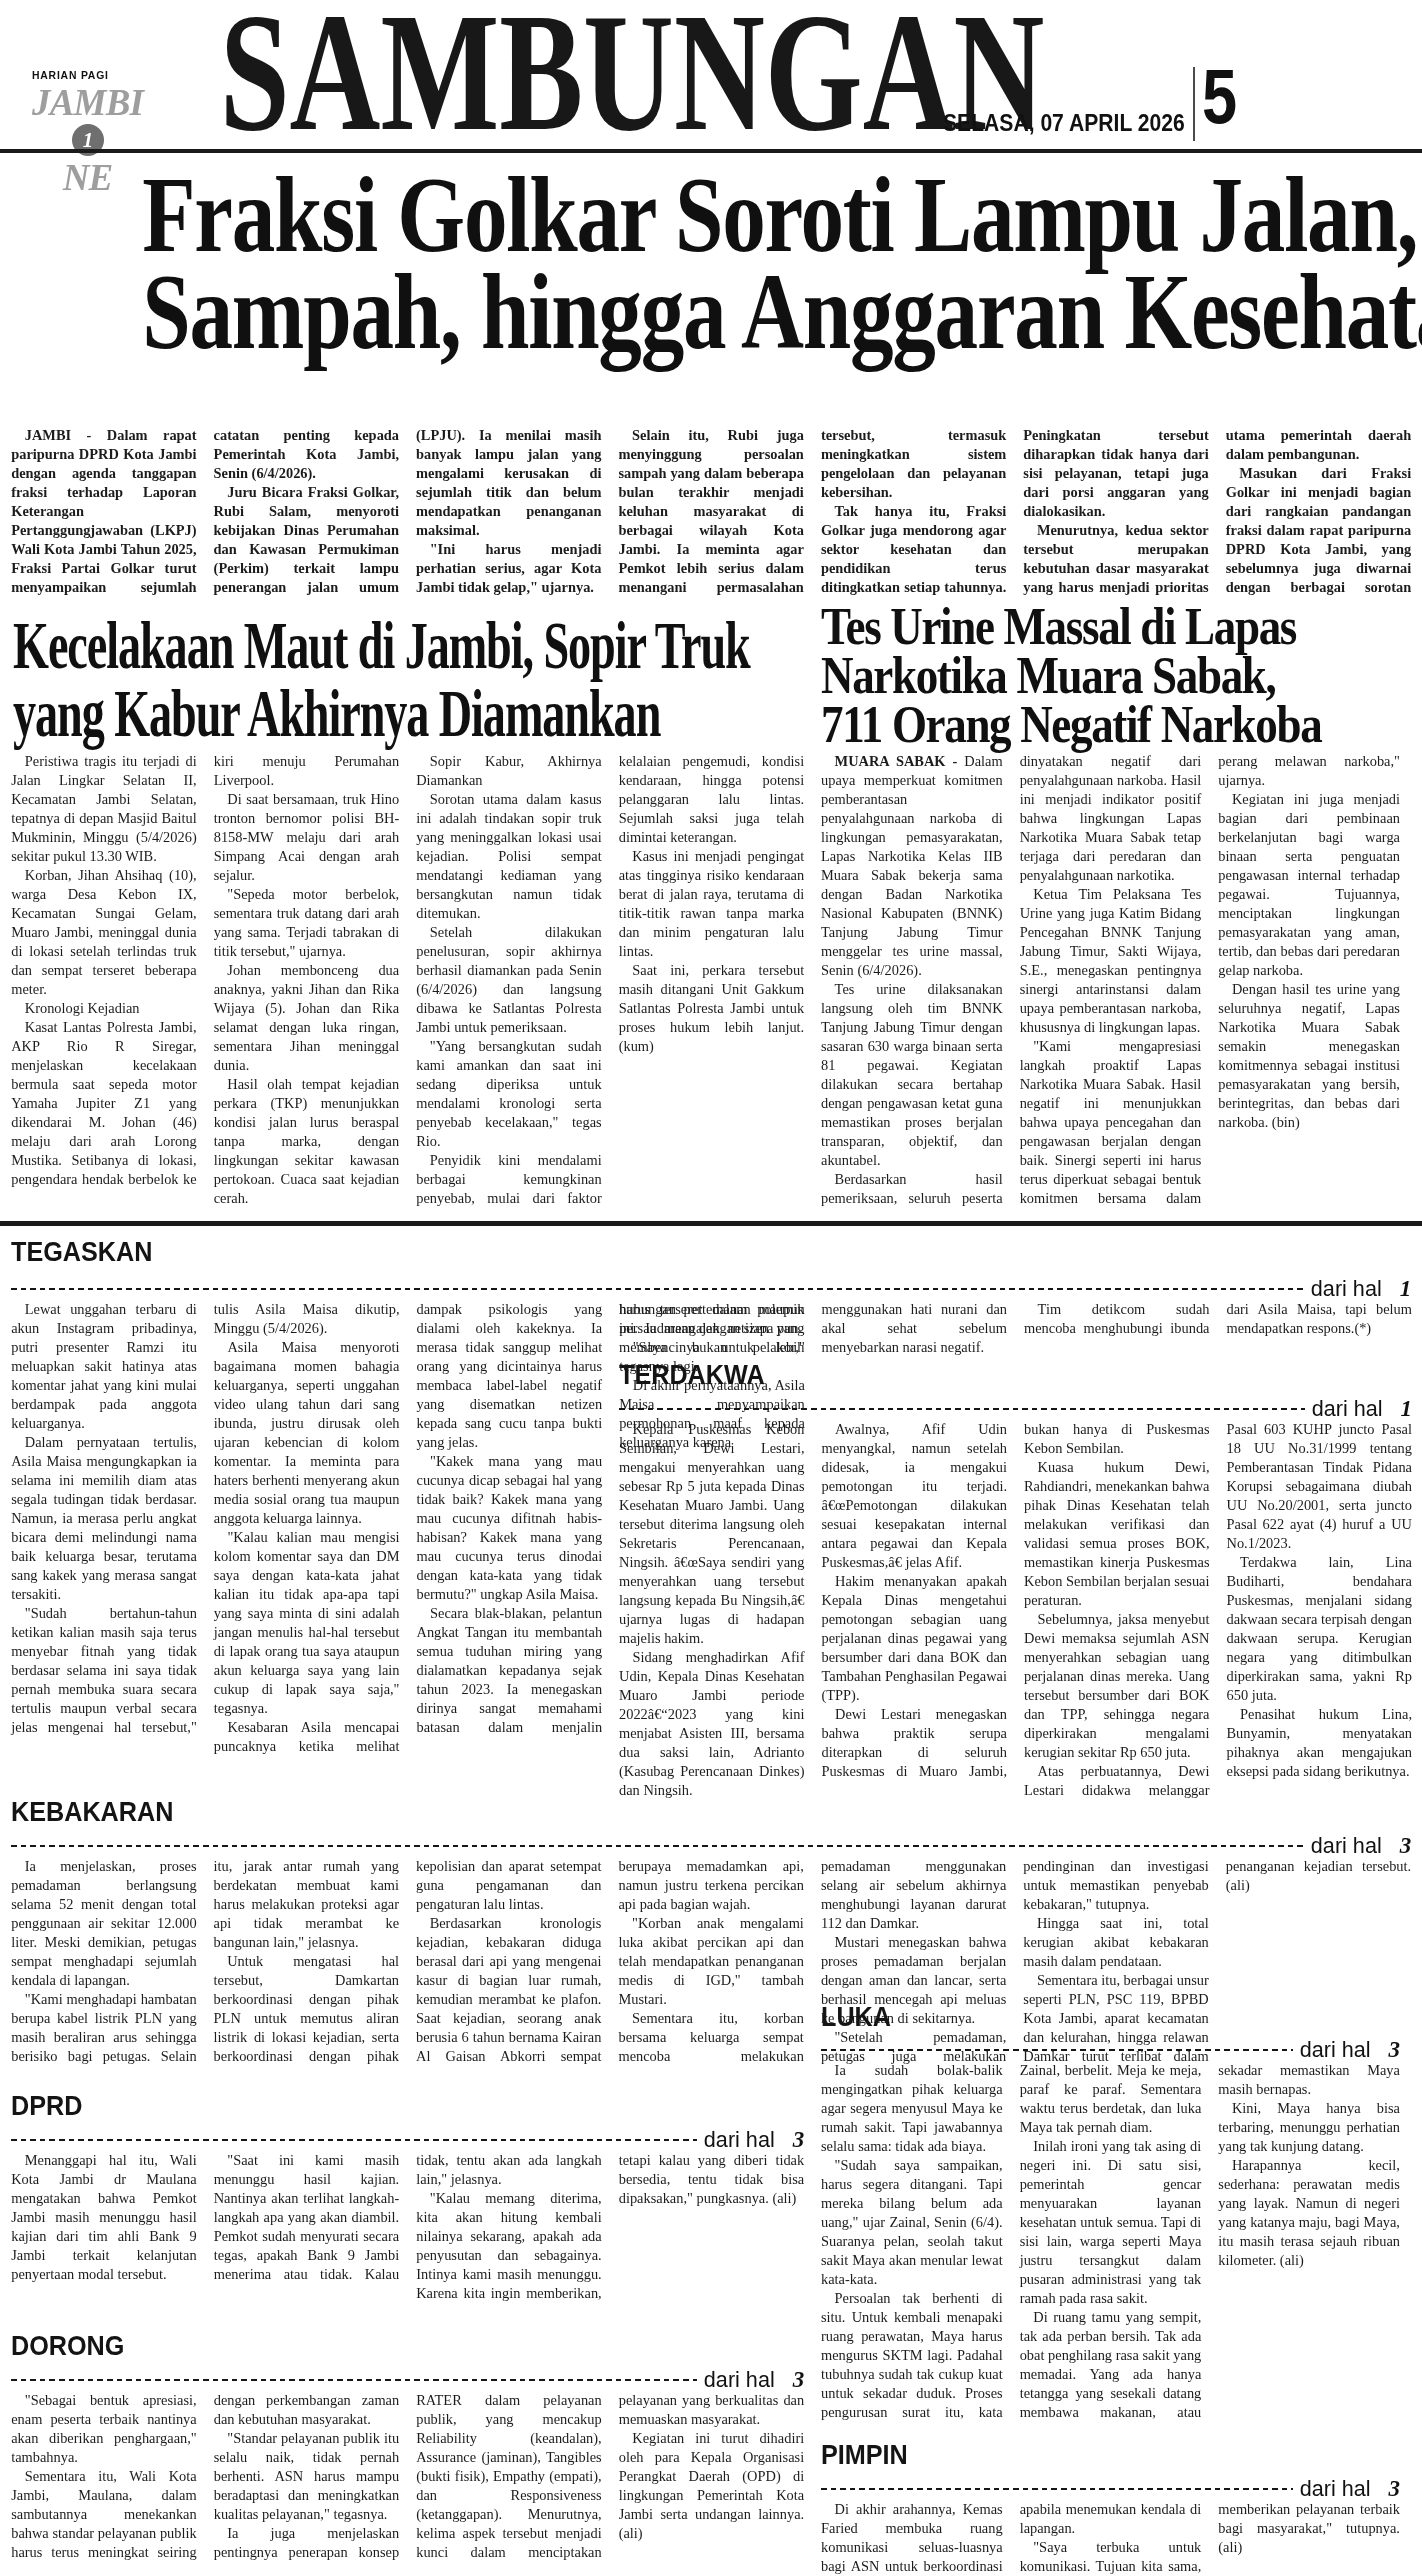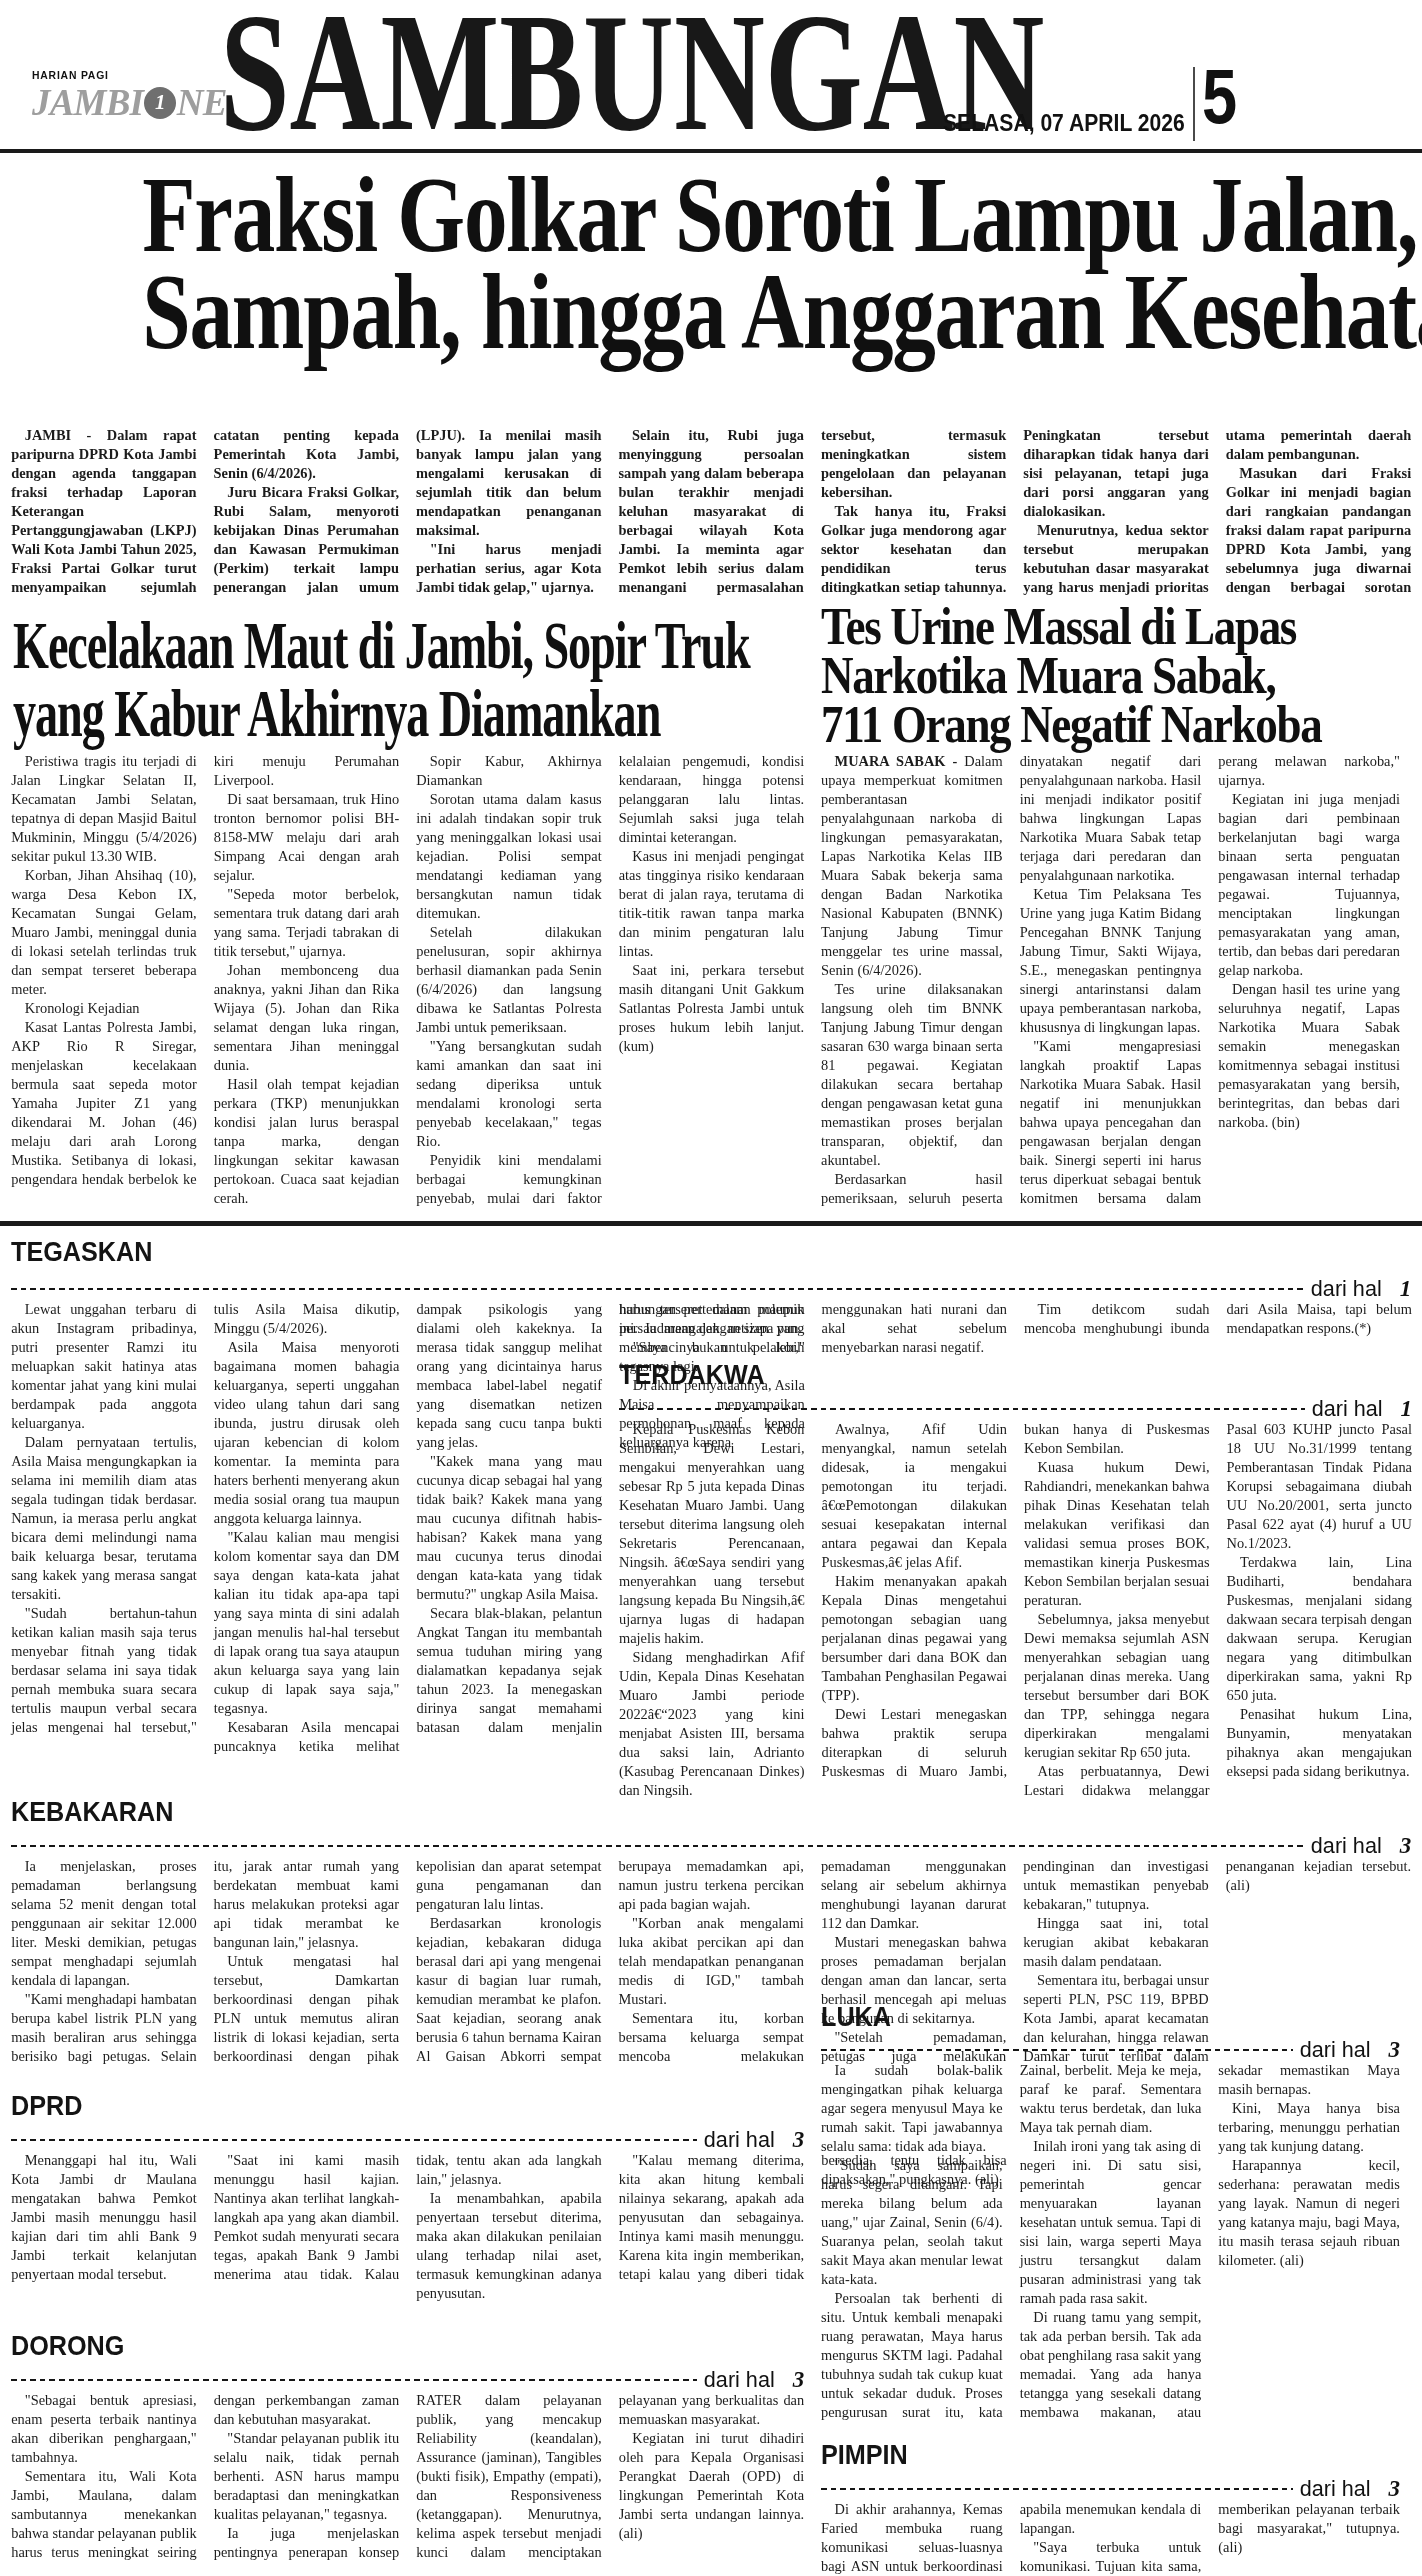--- a/index.html
+++ b/index.html
@@ -1,21 +1,21 @@
 <!DOCTYPE html>
 <html style="font-size:12.8px"><head>
 <meta charset="utf-8">
 <style>
   html,body{margin:0;padding:0;background:#e8e8e8;}
   #page{position:relative;width:1423px;height:2576px;background:#ffffff;overflow:hidden;
         font-family:"Liberation Serif",serif;color:#1b1b1b;}
   .abs{position:absolute;}
   
   .brand-top{font:bold 10.4px "Liberation Sans",sans-serif;letter-spacing:0.8px;color:#111;}
-  .brand{font:bold italic 37px "Liberation Serif",serif;color:#9e9e9e;letter-spacing:-0.8px;display:flex;align-items:center;}
+  .brand{font:bold italic 37px "Liberation Serif",serif;color:#9e9e9e;letter-spacing:-0.8px;display:flex;align-items:center;flex-direction:column;}
   .brand .circ{display:inline-flex;align-items:center;justify-content:center;width:32px;height:32px;border-radius:50%;
         background:#6f6f6f;color:#fff;font:bold italic 21px "Liberation Serif",serif;margin:0 0.8px;}
   .samb{font:bold 170px/160px "Liberation Serif",serif;letter-spacing:0;transform:scaleX(.74);transform-origin:center;
         text-align:center;white-space:nowrap;color:#181818;}
   .mast-date{font:bold 24px "Liberation Sans",sans-serif;letter-spacing:0;transform:scaleX(.88);transform-origin:right;color:#111;}
   .pageno{font:bold 77px/80px "Liberation Sans",sans-serif;transform:scaleX(.82);transform-origin:left;color:#111;}
   .vbar{width:2.4px;background:#4a4a4a;}
   .hrule{background:#1a1a1a;}
   
   .hl{font-family:"Liberation Serif",serif;font-weight:bold;color:#101010;letter-spacing:-1.6px;}
@@ -180,21 +180,20 @@
   <div class="abs rulerow" style="left:11.2px;top:2127px;width:793px;">
     <div class="dashes"></div>
     <div class="fromref">
       <span>dari hal</span>
         <span class="num">3</span>
     </div>
   </div>
   <div class="abs body-cols c4" style="left:11.2px;top:2151px;width:793px;height:170px;">
       <p>Menanggapi hal itu, Wali Kota Jambi dr Maulana mengatakan bahwa Pemkot Jambi masih menunggu hasil kajian dari tim ahli Bank 9 Jambi terkait kelanjutan penyertaan modal tersebut.</p>
       <p>"Saat ini kami masih menunggu hasil kajian. Nantinya akan terlihat langkah-langkah apa yang akan diambil. Pemkot sudah menyurati secara tegas, apakah Bank 9 Jambi menerima atau tidak. Kalau tidak, tentu akan ada langkah lain," jelasnya.</p>
-      <p>Ia menambahkan, apabila penyertaan tersebut diterima, maka akan dilakukan penilaian ulang terhadap nilai aset, termasuk kemungkinan adanya penyusutan.</p>
       <p>"Kalau memang diterima, kita akan hitung kembali nilainya sekarang, apakah ada penyusutan dan sebagainya. Intinya kami masih menunggu. Karena kita ingin memberikan, tetapi kalau yang diberi tidak bersedia, tentu tidak bisa dipaksakan," pungkasnya. (ali)</p>
     </div>
 
   <div class="abs sec" style="left:11.2px;top:2330px;">DORONG</div>
   <div class="abs rulerow" style="left:11.2px;top:2367px;width:793px;">
     <div class="dashes"></div>
     <div class="fromref">
       <span>dari hal</span>
         <span class="num">3</span>
     </div>

